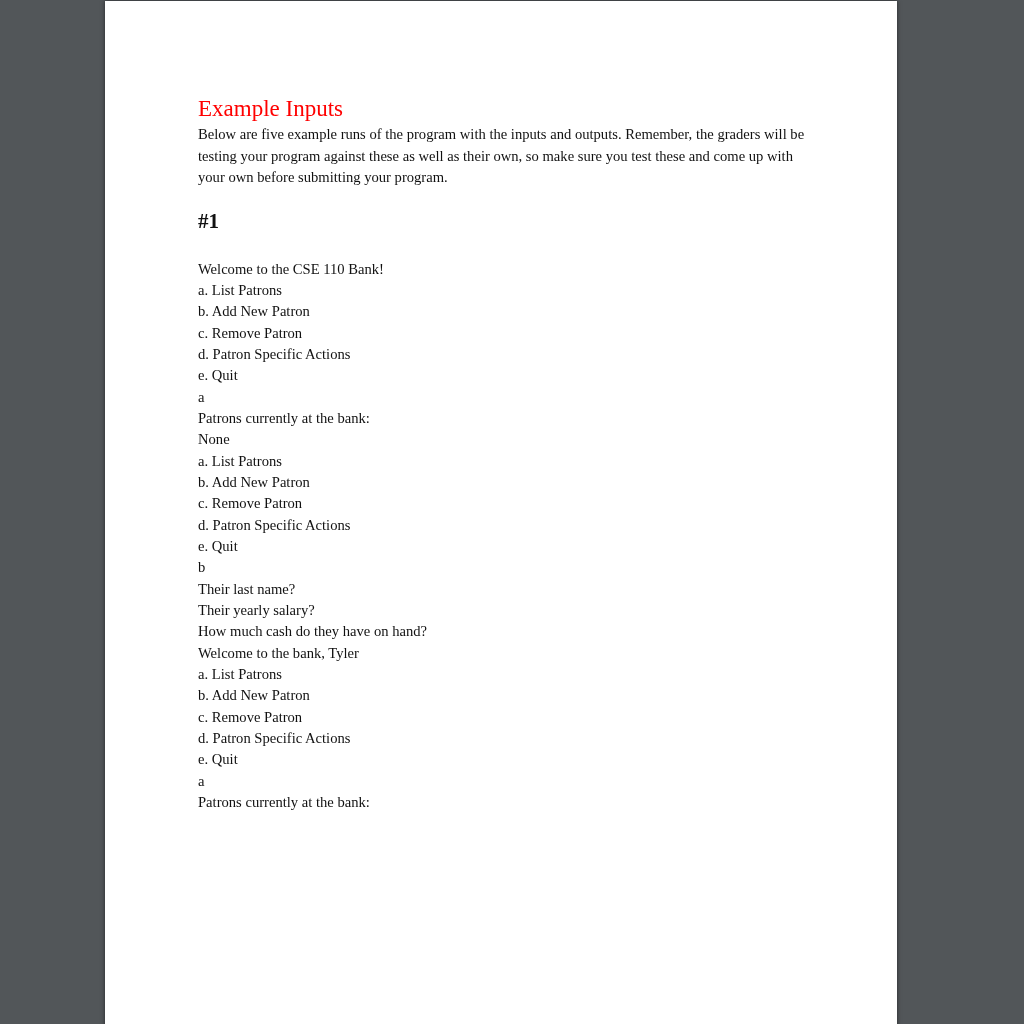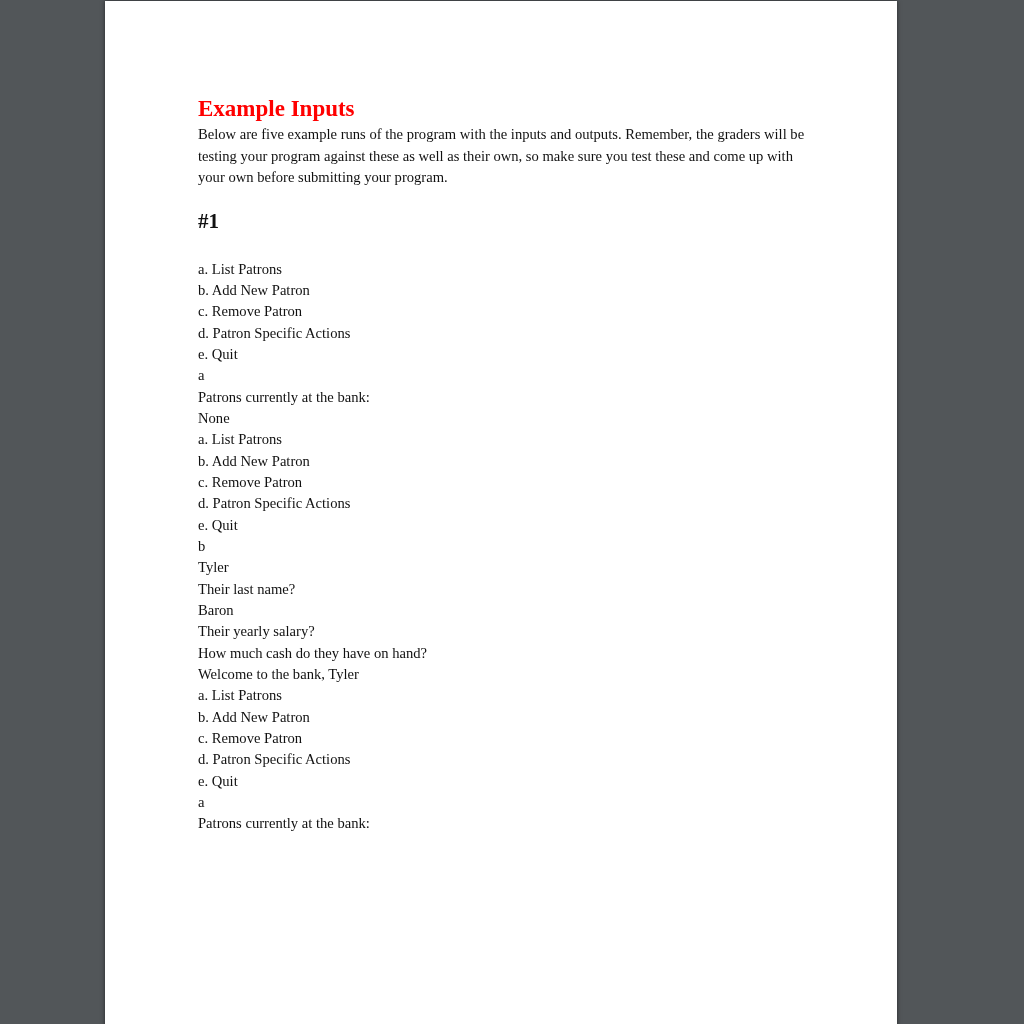--- a/index.html
+++ b/index.html
@@ -19,21 +19,21 @@
   .content {
     position: absolute;
     left: 93px; top: 94px;
     width: 620px;
     color: #111111;
   }
   .section-title {
     font-size: 23px;
     line-height: 28px;
     margin: 0;
-    font-weight: bold;
+    font-weight: normal;
   }
   .intro {
     font-size: 14.6px;
     line-height: 21.5px;
     margin: 1px 0 0 0;
     width: 610px;
     font-family: Liberation Serif, serif;
   }
   .run-heading {
     font-size: 21px;
@@ -54,37 +54,36 @@
 </style>
 </head>
 <body style="background: rgb(82, 86, 89);">
 
 <div class="page" style="background: rgb(255, 255, 255);">
   <div class="content">
     <h2 class="section-title" style="color: rgb(255, 0, 0);">Example Inputs</h2>
     <p class="intro">Below are five example runs of the program with the inputs and outputs. Remember, the graders will be testing your program against these as well as their own, so make sure you test these and come up with your own before submitting your program.</p>
     <h3 class="run-heading">#1</h3>
     <div class="transcript" id="transcript">
+        <div class="line"><span>Welcome to the CSE 110 Bank!</span></div>
         <div class="line"><span>a. List Patrons</span></div>
         <div class="line"><span>b. Add New Patron</span></div>
         <div class="line"><span>c. Remove Patron</span></div>
         <div class="line"><span>d. Patron Specific Actions</span></div>
         <div class="line"><span>e. Quit</span></div>
         <div class="line"><span>a</span></div>
         <div class="line"><span>Patrons currently at the bank:</span></div>
         <div class="line"><span>None</span></div>
         <div class="line"><span>a. List Patrons</span></div>
         <div class="line"><span>b. Add New Patron</span></div>
         <div class="line"><span>c. Remove Patron</span></div>
         <div class="line"><span>d. Patron Specific Actions</span></div>
         <div class="line"><span>e. Quit</span></div>
         <div class="line"><span>b</span></div>
-        <div class="line"><span>Tyler</span></div>
         <div class="line"><span>Their last name?</span></div>
-        <div class="line"><span>Baron</span></div>
         <div class="line"><span>Their yearly salary?</span></div>
         <div class="line"><span>How much cash do they have on hand?</span></div>
         <div class="line"><span>Welcome to the bank, Tyler</span></div>
         <div class="line"><span>a. List Patrons</span></div>
         <div class="line"><span>b. Add New Patron</span></div>
         <div class="line"><span>c. Remove Patron</span></div>
         <div class="line"><span>d. Patron Specific Actions</span></div>
         <div class="line"><span>e. Quit</span></div>
         <div class="line"><span>a</span></div>
         <div class="line"><span>Patrons currently at the bank:</span></div>

